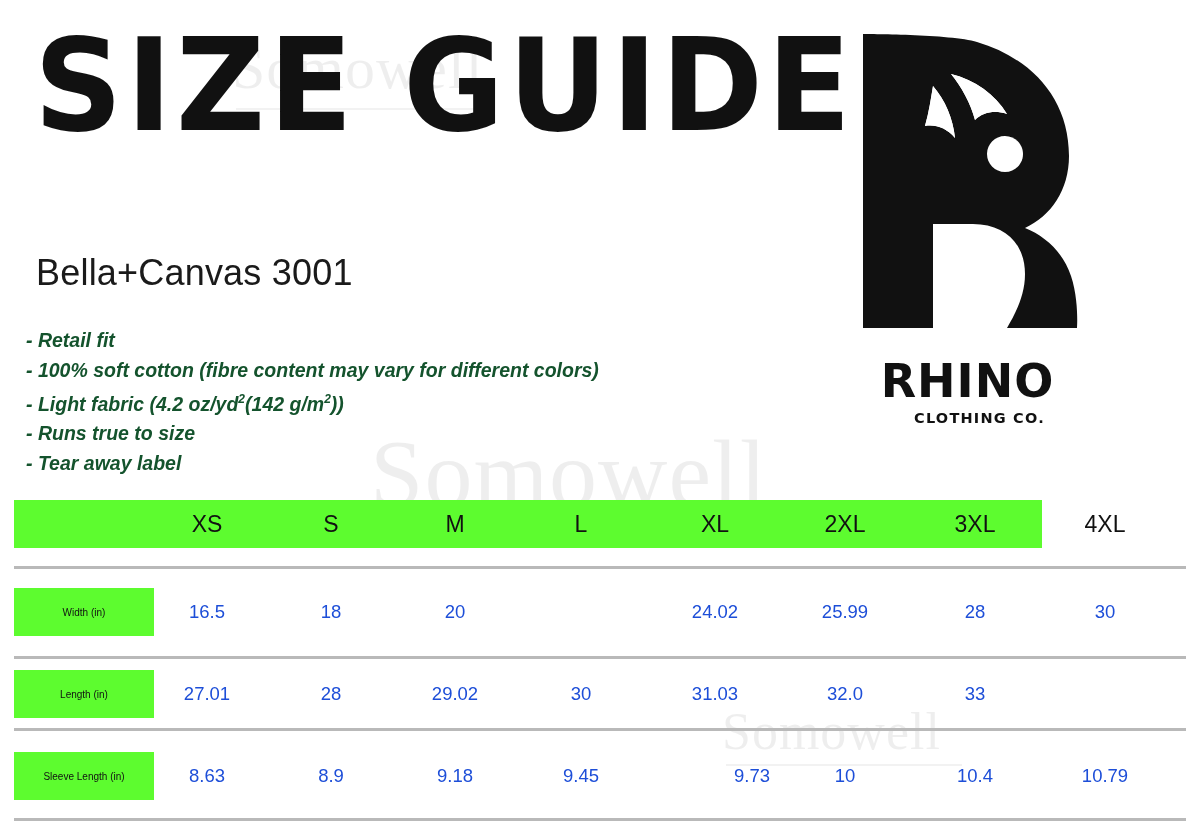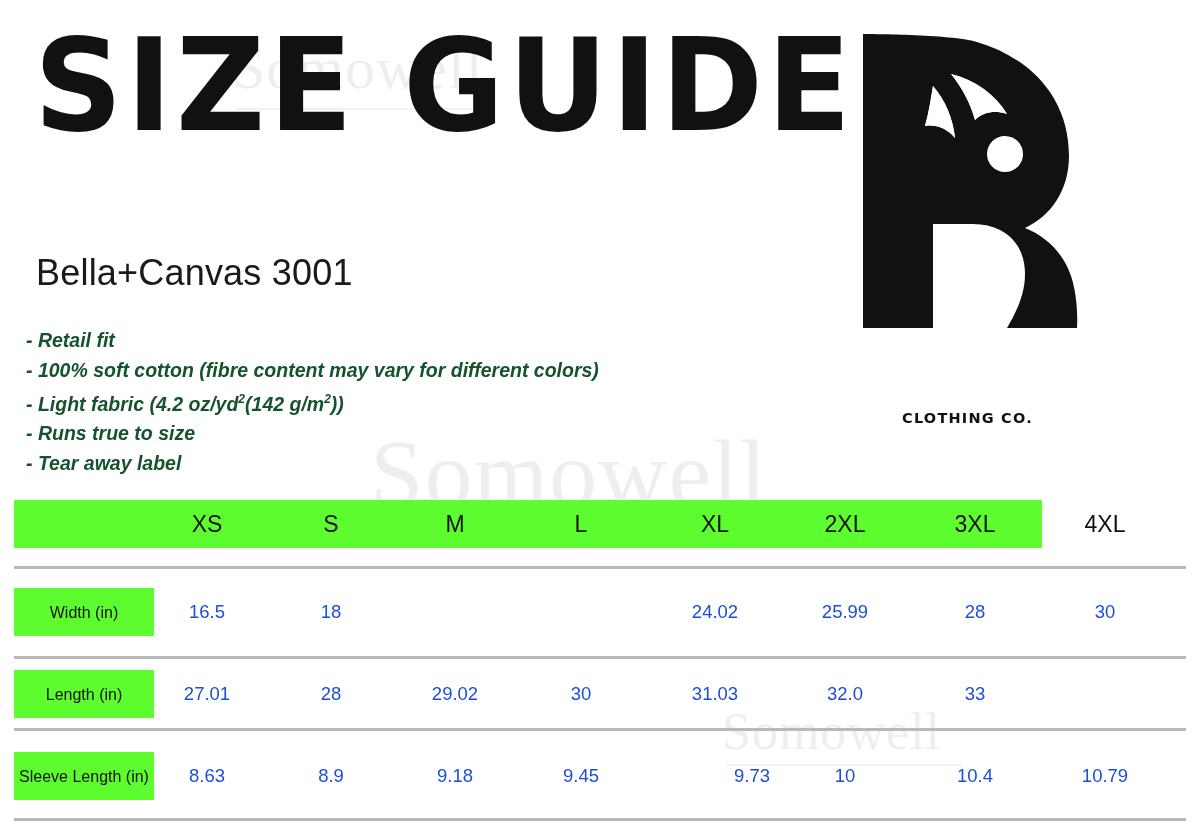--- a/index.html
+++ b/index.html
@@ -101,21 +101,21 @@
     font-family: "DejaVu Sans", sans-serif;
     font-weight: 700;
     font-size: 46px;
     letter-spacing: 1px;
     color: #111;
     line-height: 1;
   }
   .logo-sub {
     position: absolute;
     top: 382px;
-    left: 10px;
+    left: 22px;
     width: 225px;
     text-align: center;
     font-family: "DejaVu Sans", sans-serif;
     font-weight: 700;
     font-size: 14.5px;
     letter-spacing: 1.2px;
     color: #111;
   }
 
   
@@ -157,21 +157,21 @@
     position: absolute;
     left: 0;
     top: 0;
     width: 140px;
     height: 48px;
     background: var(--accent, #5dfc2f);
     display: flex;
     align-items: center;
     justify-content: center;
     text-align: center;
-    font-size: 16px;
+    font-size: 10px;
     color: #111;
     box-sizing: border-box;
     padding: 0 4px;
     line-height: 17px;
   }
   .data-row .cell {
     position: absolute;
     top: 0;
     height: 48px;
     line-height: 48px;
@@ -205,20 +205,21 @@
   <div class="logo-mark">
     <svg viewBox="0 0 225 300" width="225" height="300" xmlns="http://www.w3.org/2000/svg">
       <path fill="#111" d="M8,6 L8,300 L78,300 L78,196 C78,196 104,196 118,196 C150,196 170,216 170,246 C170,268 160,286 152,300 L222,300 C222,300 224,272 216,248 C208,224 190,208 170,200 C196,188 214,162 214,128 C214,70 176,30 122,14 C96,6 8,6 8,6 Z M96,46 C120,52 140,66 152,86 C140,82 128,84 120,92 C116,76 106,58 96,46 Z M78,58 C90,72 98,90 100,110 C92,100 80,96 70,98 C74,84 76,70 78,58 Z"></path>
       <path fill="#fff" d="M78,196 L78,300 L8,300 L8,196 Z"></path>
       <path fill="#111" d="M8,196 L78,196 L78,300 L8,300 Z"></path>
       <path fill="#fff" d="M96,46 C106,58 116,76 120,92 C128,84 140,82 152,86 C140,66 120,52 96,46 Z"></path>
       <path fill="#fff" d="M78,58 C76,70 74,84 70,98 C80,96 92,100 100,110 C98,90 90,72 78,58 Z"></path>
       <path fill="#fff" d="M150,108 C160,108 168,116 168,126 C168,136 160,144 150,144 C140,144 132,136 132,126 C132,116 140,108 150,108 Z"></path>
     </svg>
   </div>
+  <div class="logo-word">RHINO</div>
   <div class="logo-sub">CLOTHING CO.</div>
 </div>
 
 <div class="table">
   <div class="hdr-row">
     <div class="cell" style="left:138px;width:110px;">XS</div>
     <div class="cell" style="left:262px;width:110px;">S</div>
     <div class="cell" style="left:386px;width:110px;">M</div>
     <div class="cell" style="left:512px;width:110px;">L</div>
     <div class="cell" style="left:646px;width:110px;">XL</div>
@@ -226,20 +227,21 @@
     <div class="cell" style="left:906px;width:110px;">3XL</div>
     <div class="cell" style="left:1036px;width:110px;">4XL</div>
   </div>
 
   <div class="rule" style="top:66px;"></div>
 
   <div class="data-row" style="top:88px;">
     <div class="row-label">Width (in)</div>
     <div class="cell" style="left:138px;width:110px;">16.5</div>
     <div class="cell" style="left:262px;width:110px;">18</div>
+    <div class="cell" style="left:386px;width:110px;">20</div>
     <div class="cell" style="left:646px;width:110px;">24.02</div>
     <div class="cell" style="left:776px;width:110px;">25.99</div>
     <div class="cell" style="left:906px;width:110px;">28</div>
     <div class="cell" style="left:1036px;width:110px;">30</div>
   </div>
 
   <div class="rule" style="top:156px;"></div>
 
   <div class="data-row" style="top:170px;">
     <div class="row-label">Length (in)</div>

